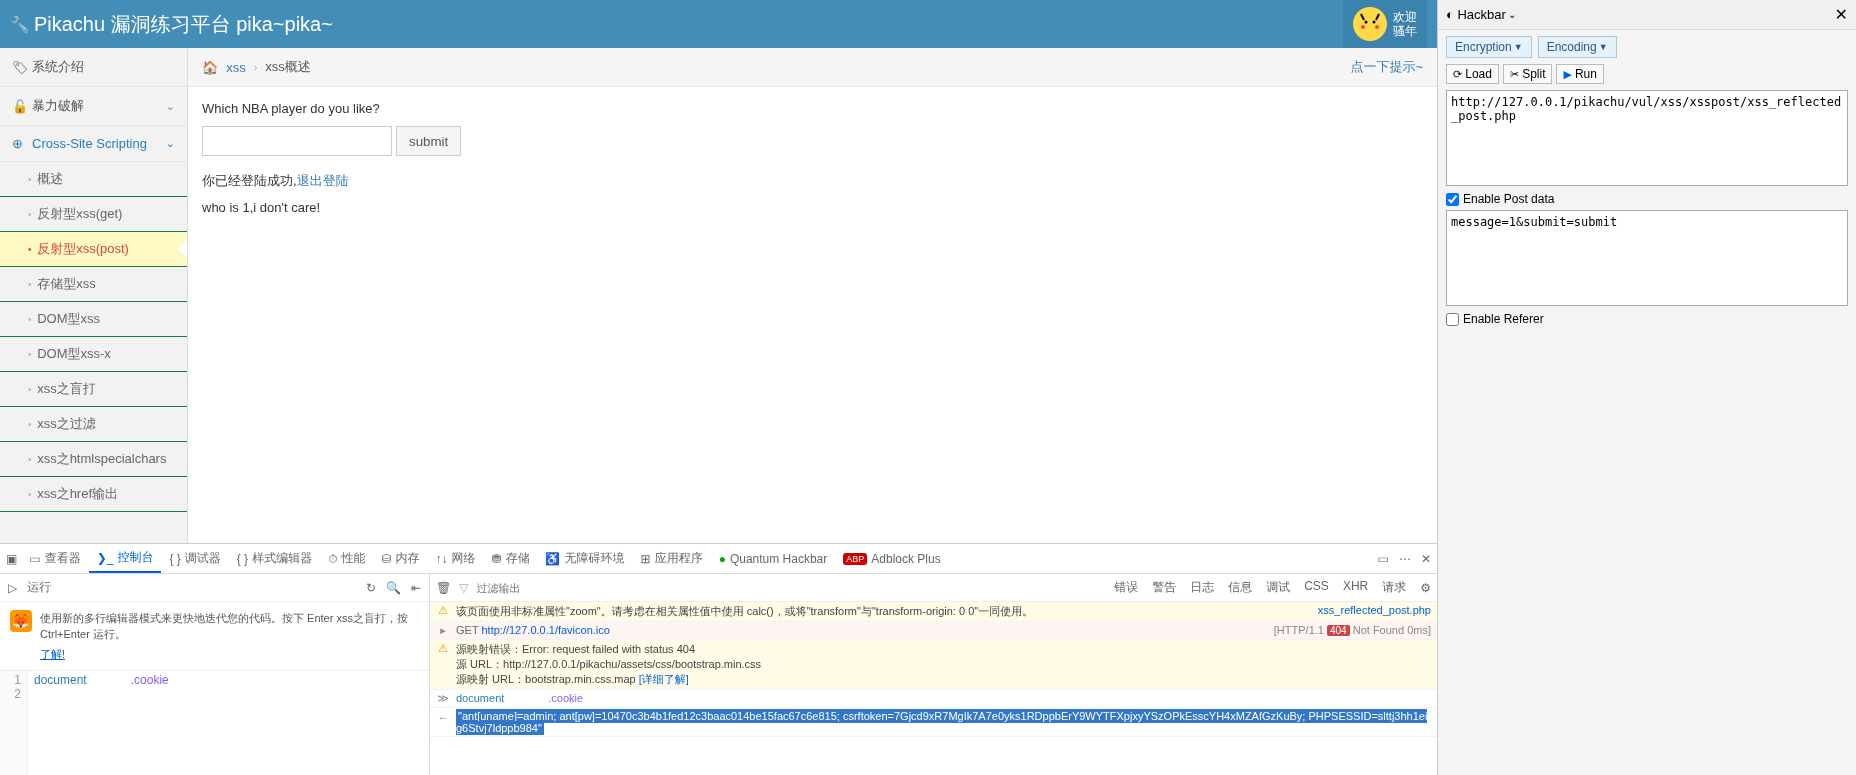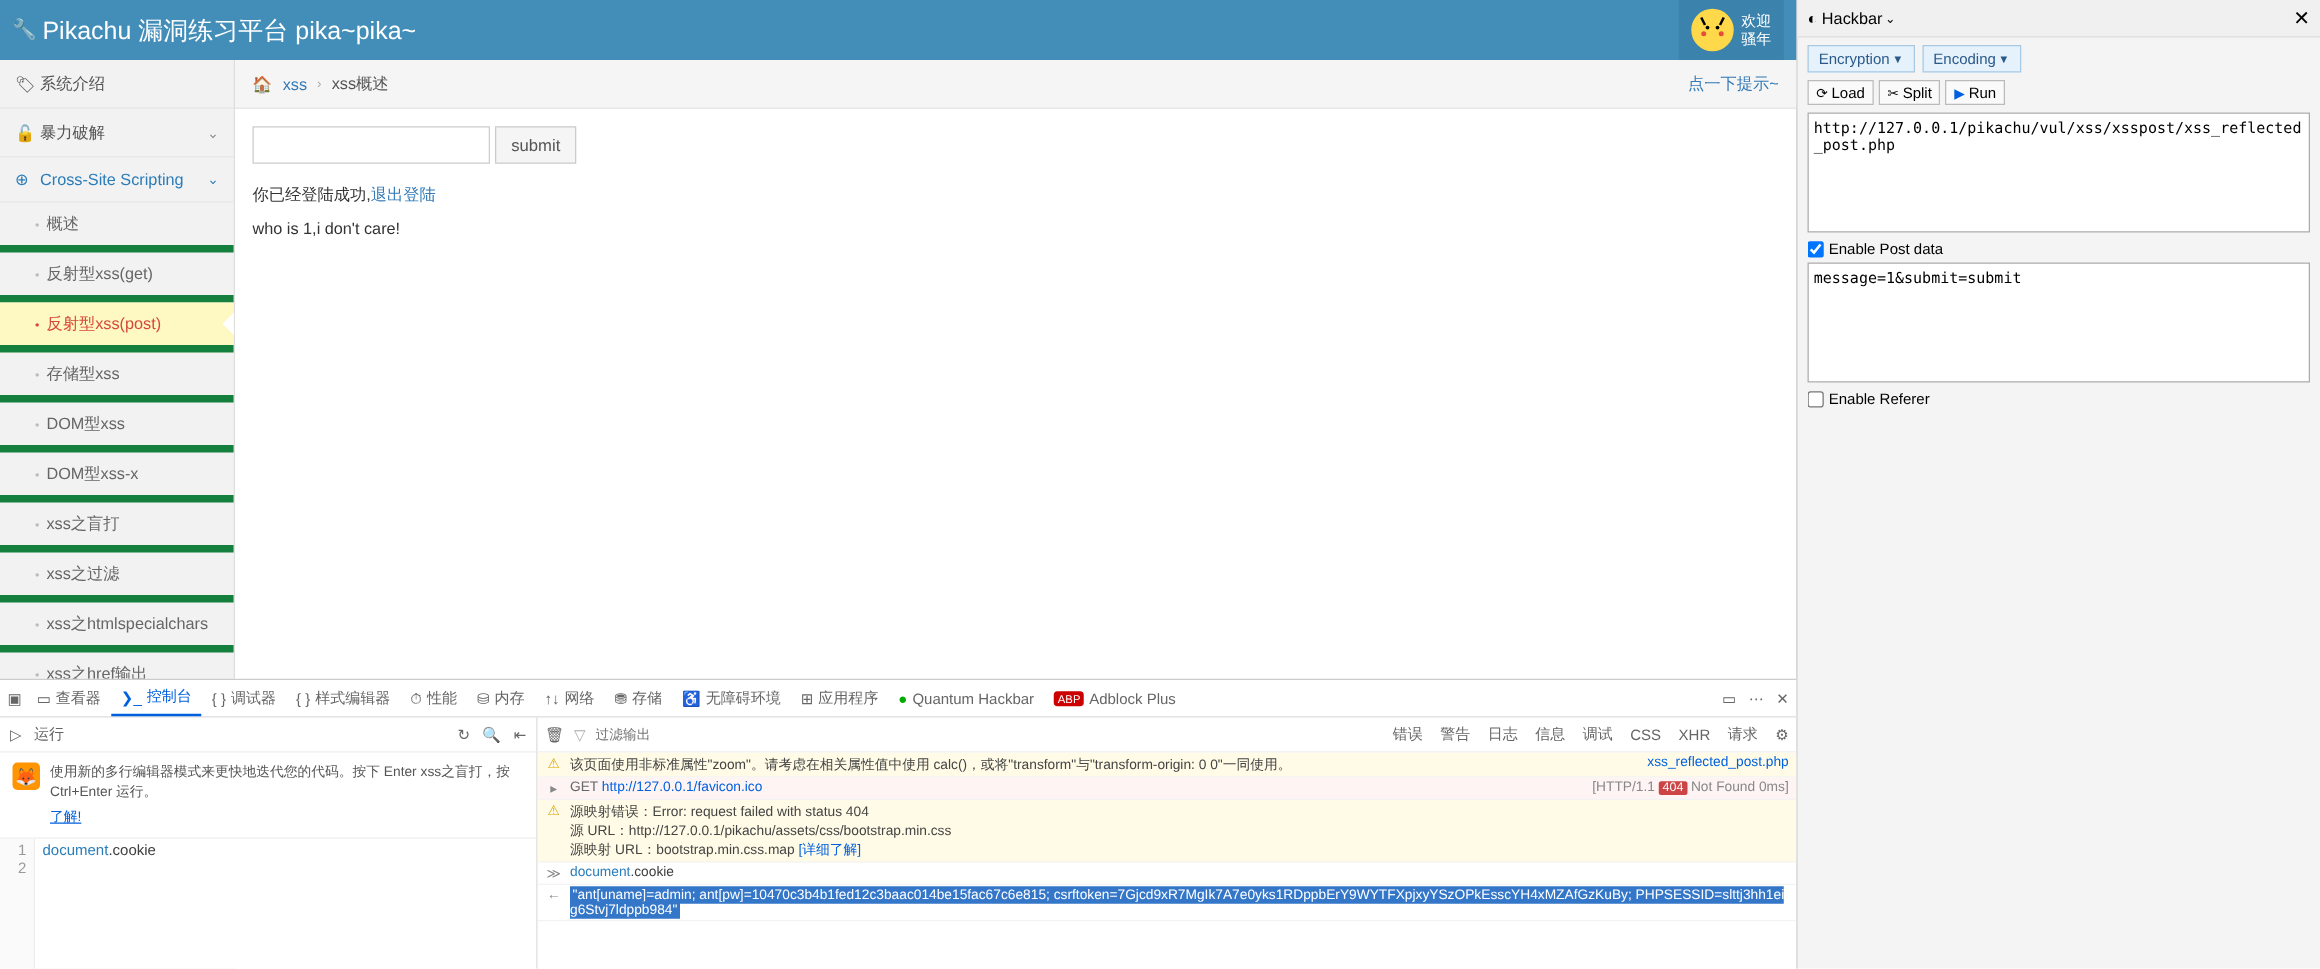--- a/index.html
+++ b/index.html
@@ -16,21 +16,21 @@
 .welcome .txt { font-size: 12px; line-height: 14px; text-align: center; }
 
 .body { flex: 1; display: flex; min-height: 0; }
 .sidebar { width: 188px; background: #f2f2f2; border-right: 1px solid #ddd; font-size: 13px; color: #555; overflow: hidden; }
 .side-group { display: flex; align-items: center; padding: 10px 12px; border-bottom: 1px solid #e6e6e6; cursor: pointer; }
 .side-group .chev { margin-left: auto; color: #888; font-size: 11px; }
 .side-group.blue { color: #2a7db9; }
 .side-group.blue .chev { color: #2a7db9; }
 .side-group .ico { width: 16px; margin-right: 4px; font-size: 13px; }
 .sub-list { }
-.sub-item { padding: 8px 10px 8px 28px; border-bottom: 6px solid #15803d; cursor: pointer; color: #666; font-size: 13px; position: relative; }
+.sub-item { padding: 8px 10px 8px 28px; border-bottom: 1px solid #15803d; cursor: pointer; color: #666; font-size: 13px; position: relative; }
 .sub-item.active { background: #fef9c3; color: #d6493a; }
 .sub-item.active::after { content: ""; position: absolute; right: -1px; top: 50%; transform: translateY(-50%); border: 10px solid transparent; border-right-color: #fff; }
 .sub-item.active::before { content: ""; position: absolute; right: -1px; top: 0; bottom: 0; width: 0; }
 .sub-item .dot { color: #d6493a; margin-right: 2px; font-size: 10px; visibility: hidden; }
 .sub-item.active .dot { visibility: visible; }
 .sub-item:not(.active) .dot { color: #bbb; visibility: visible; }
 
 .main { flex: 1; display: flex; flex-direction: column; min-width: 0; }
 .breadcrumb { background: #f5f5f5; border-bottom: 1px solid #e5e5e5; padding: 10px 14px; display: flex; align-items: center; gap: 8px; font-size: 13px; color: #555; }
 .breadcrumb a { color: #337ab7; text-decoration: none; }
@@ -58,26 +58,26 @@
 .dt-commandbar { height: 28px; display: flex; align-items: center; padding: 0 8px; border-bottom: 1px solid #eee; gap: 10px; color: #666; }
 .dt-commandbar .grow { flex: 1; }
 .dt-hint { display: flex; gap: 8px; padding: 8px 10px; border-bottom: 1px solid #eee; }
 .dt-hint .fox { width: 22px; height: 22px; background: #ff9500; border-radius: 4px; flex-shrink: 0; display:flex;align-items:center;justify-content:center;color:#fff;font-size:14px; }
 .dt-hint .msg { font-size: 11px; color: #555; line-height: 16px; }
 .dt-hint .know { color: #0060df; display: block; margin-top: 4px; }
 .dt-editor { flex: 1; display: flex; font-family: Consolas, monospace; font-size: 12px; }
 .dt-gutter { width: 28px; background: #fafafa; text-align: right; padding: 2px 6px; color: #999; border-right: 1px solid #eee; }
 .dt-code { padding: 2px 6px; }
 .tok-obj { color: #2a7db9; }
-.tok-prop { color: #404040; }
+.tok-prop { color: #8b5cf6; padding-left: 44px; }
 
 .dt-right { flex: 1; display: flex; flex-direction: column; min-width: 0; }
 .dt-console-bar { height: 28px; display: flex; align-items: center; border-bottom: 1px solid #eee; padding: 0 6px; gap: 8px; color: #666; }
 .dt-console-bar .grow { flex: 1; }
-.dt-filters { display: flex; gap: 2px; align-items: center; }
+.dt-filters { display: flex; gap: 2px; }
 .dt-filters .f { padding: 2px 6px; cursor: pointer; }
 .dt-console { flex: 1; overflow: auto; font-family: Consolas, monospace; font-size: 11px; }
 .c-row { display: flex; padding: 2px 6px; border-bottom: 1px solid #f3f3f3; align-items: flex-start; gap: 6px; }
 .c-row.warn { background: #fffbe6; }
 .c-row.error { background: #fff4f4; }
 .c-ic { width: 14px; flex-shrink: 0; text-align: center; }
 .c-ic.warn { color: #d9a400; }
 .c-ic.input { color: #888; }
 .c-ic.output { color: #888; }
 .c-msg { flex: 1; color: #444; word-break: break-all; }
@@ -163,20 +163,21 @@
 
     <div class="main">
       <div class="breadcrumb">
         <span class="home">🏠</span>
         <a href="#">xss</a>
         <span class="sep">›</span>
         <span>xss概述</span>
         <span class="hint">点一下提示~</span>
       </div>
       <div class="content">
+        <p>Which NBA player do you like?</p>
         <div class="form-row">
           <input type="text" style="">
           <button>submit</button>
         </div>
         <p>
           <span>你已经登陆成功,</span><a href="#" class="link">退出登陆</a>
         </p>
         <p>who is 1,i don't care!</p>
       </div>
     </div>

